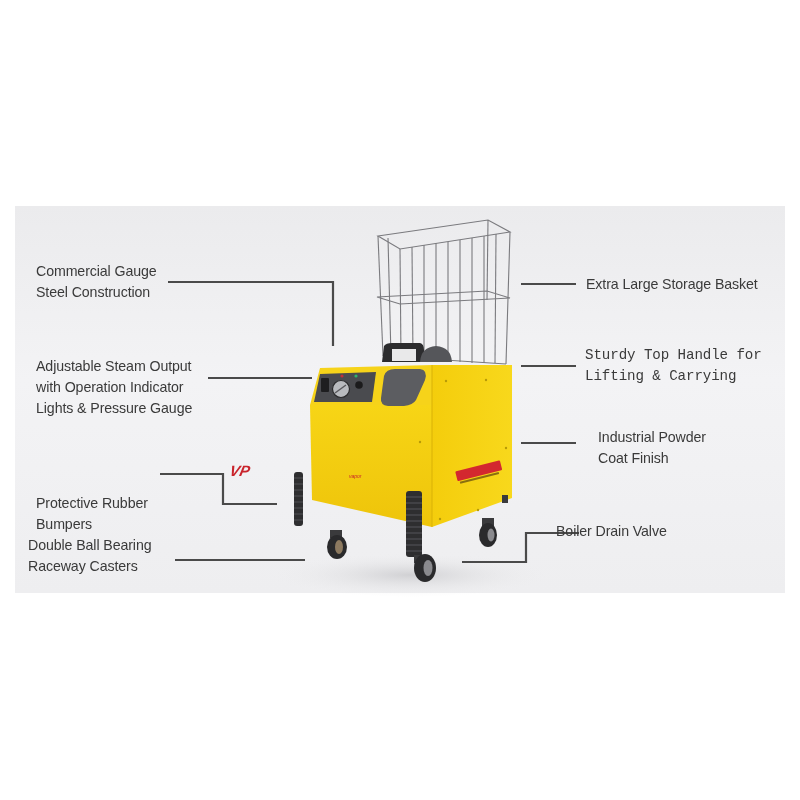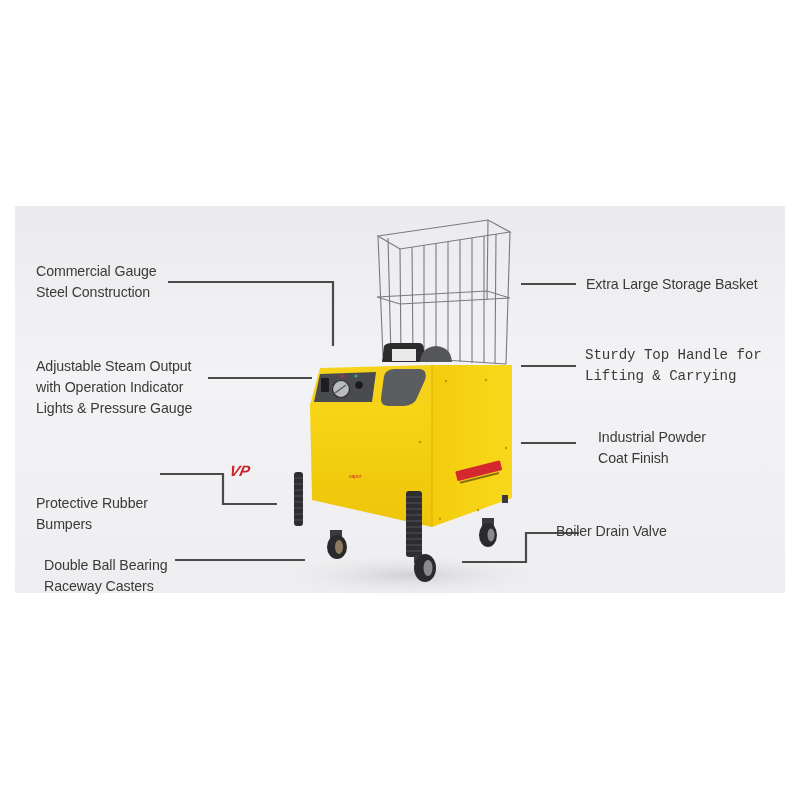--- a/index.html
+++ b/index.html
@@ -154,21 +154,21 @@
   <polyline class="leader" points="462,562 526,562 526,533 579,533"></polyline>
 </svg>
 
 <div class="callout" style="left:36px; top:261px;">Commercial Gauge
 Steel Construction</div>
 <div class="callout" style="left:36px; top:356px;">Adjustable Steam Output
 with Operation Indicator
 Lights &amp; Pressure Gauge</div>
 <div class="callout" style="left:36px; top:449px;margin-top:44px;">Protective Rubber
 Bumpers</div>
-<div class="callout" style="left:44px; top:535px;margin-top:20px;">Double Ball Bearing
+<div class="callout" style="left:28px; top:535px;">Double Ball Bearing
 Raceway Casters</div>
 
 <div class="callout" style="left:586px; top:274px;">Extra Large Storage Basket</div>
 <div class="callout" style="left:585px; top:345px;font-family:Liberation Mono, monospace;">Sturdy Top Handle for
 Lifting &amp; Carrying</div>
 <div class="callout" style="left:586px; top:427px;margin-left:12px;">Industrial Powder
 Coat Finish</div>
 <div class="callout" style="left:556px; top:521px;">Boiler Drain Valve</div>
 
 </body></html>

